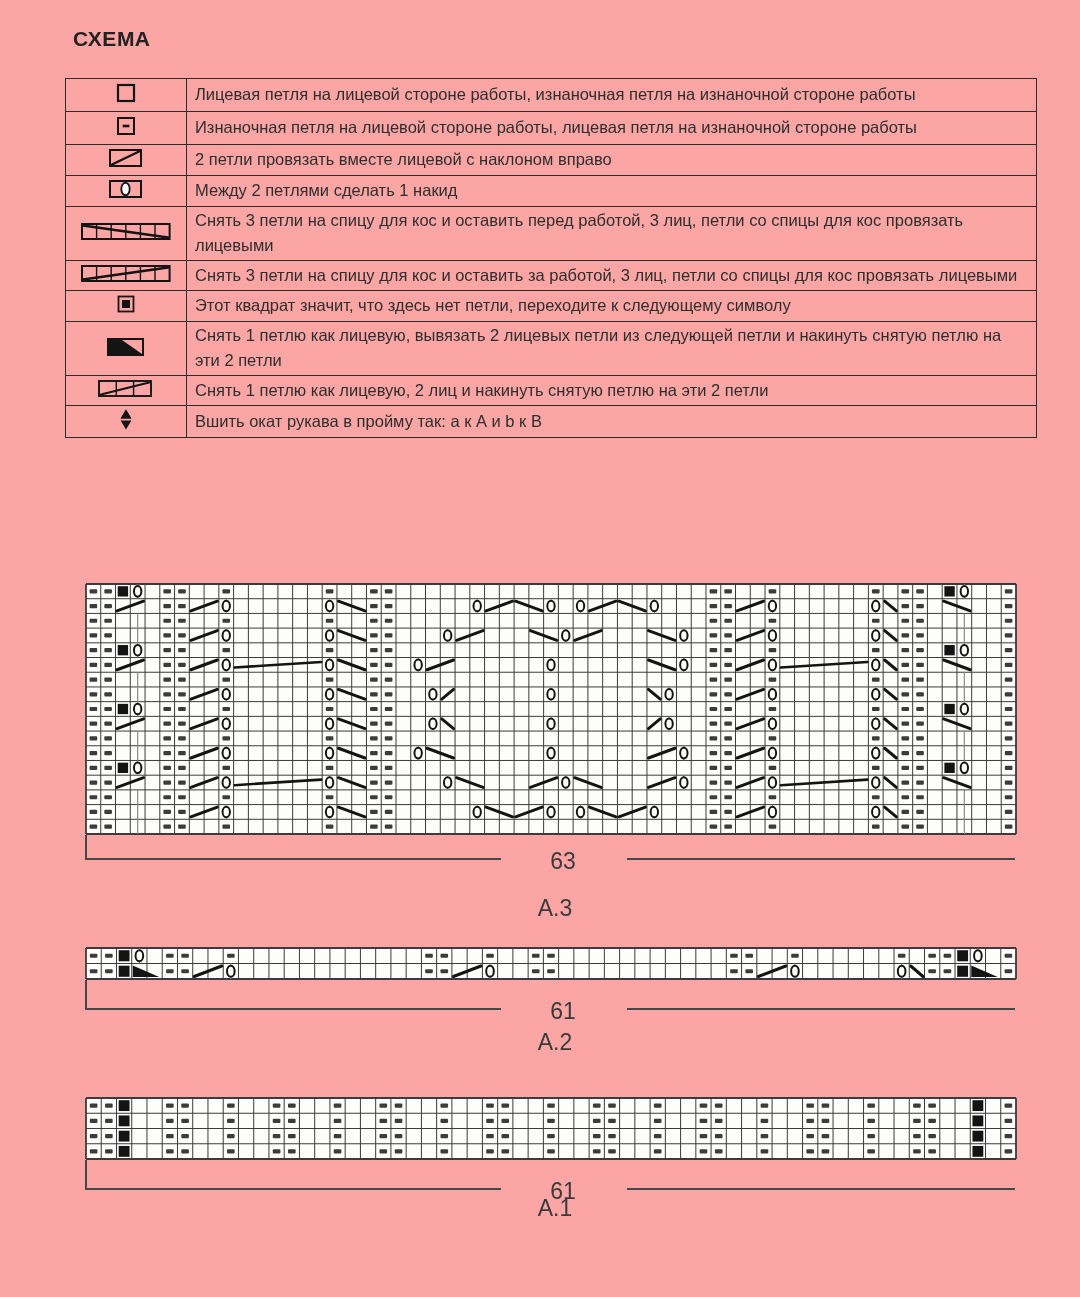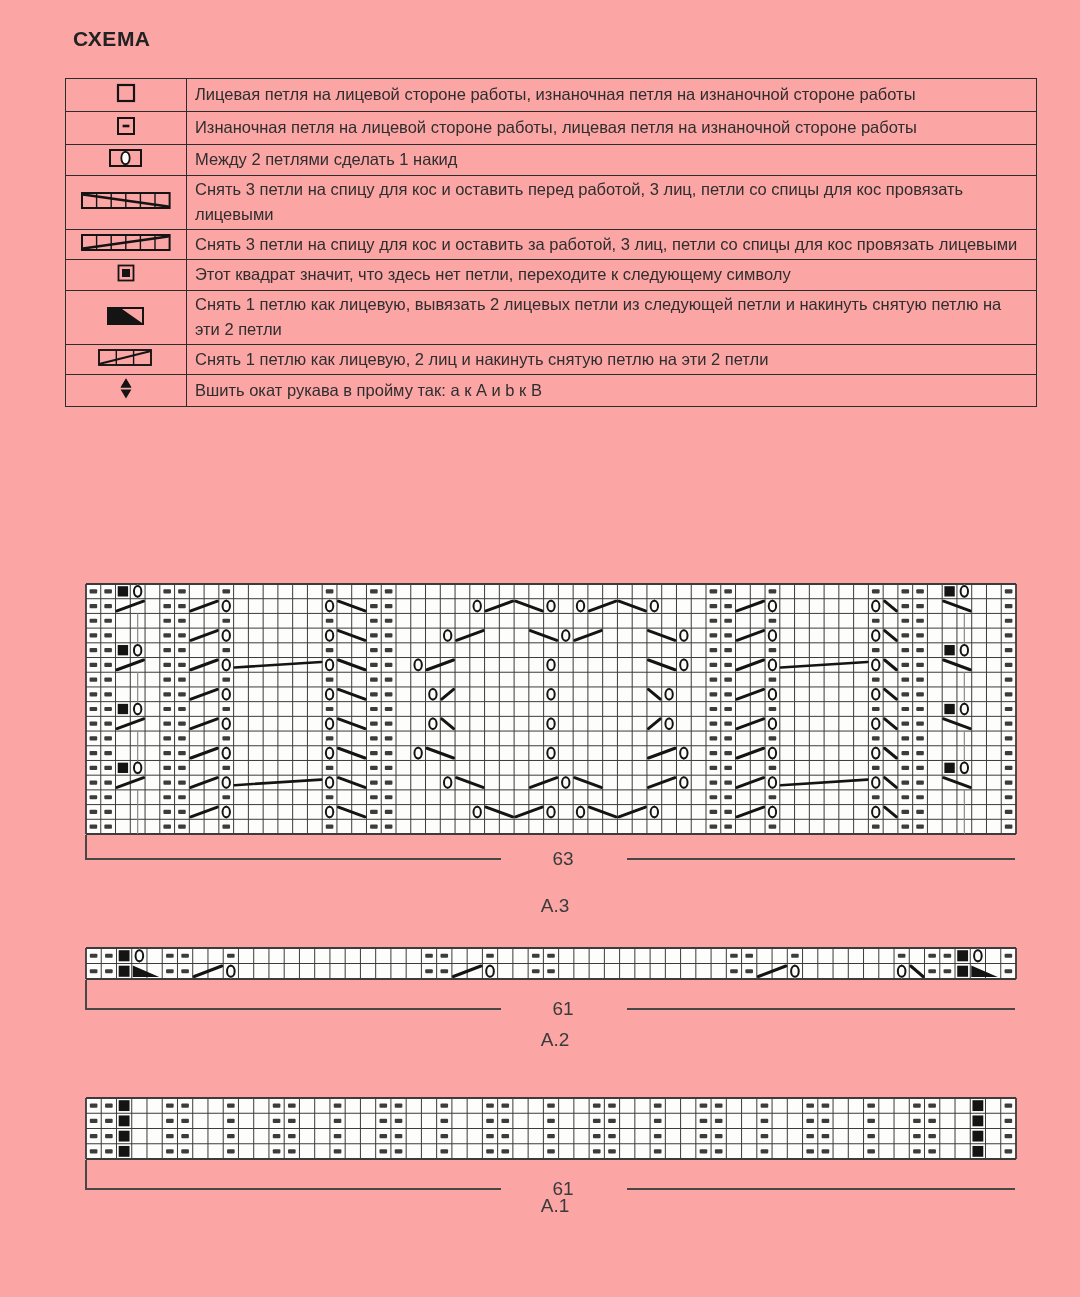--- a/index.html
+++ b/index.html
@@ -7,21 +7,21 @@
         font-family:"Liberation Sans",sans-serif;color:#2d2d2d;overflow:hidden;}
   .title{position:absolute;left:73px;top:27px;font-size:21px;font-weight:bold;color:#222;letter-spacing:.5px;}
   table.legend{position:absolute;left:65px;top:78px;width:972px;border-collapse:collapse;table-layout:fixed;}
   table.legend td{border:1.6px solid #2c2c2c;vertical-align:middle;}
   td.symcell{width:121px;text-align:center;padding:2px 0;}
   td.txtcell{font-size:16.5px;line-height:25px;padding:1px 8px 2px 8px;color:#2e2e2e;}
   .chart-block{position:absolute;}
   .chart-block svg{display:block;}
   .bline{position:absolute;height:2.4px;background:#474747;}
   .btick{position:absolute;width:2.4px;background:#474747;}
-  .cnum,.cname{position:absolute;font-size:19px;color:#3a3a3a;transform:translateX(-50%);white-space:nowrap;}
+  .cnum,.cname{position:absolute;font-size:23px;color:#3a3a3a;transform:translateX(-50%);white-space:nowrap;}
 </style>
 </head>
 <body>
 
 <div class="page">
   <div class="title">СХЕМА</div>
   <table class="legend">
     <colgroup>
         <col style="width:121px">
         <col>
@@ -32,20 +32,27 @@
               <rect x="4" y="4" width="16" height="16" fill="none" stroke="#141414" stroke-width="2.2"></rect>
             </svg></td>
           <td class="txtcell">Лицевая петля на лицевой стороне работы, изнаночная петля на изнаночной стороне работы</td>
         </tr>
         <tr>
           <td class="symcell"><svg width="24" height="24" viewBox="0 0 24 24">
               <rect x="4" y="4" width="16" height="16" fill="none" stroke="#141414" stroke-width="2"></rect>
               <rect x="8.6" y="10.7" width="6.8" height="2.6" fill="#141414"></rect>
             </svg></td>
           <td class="txtcell">Изнаночная петля на лицевой стороне работы, лицевая петля на изнаночной стороне работы</td>
+        </tr>
+        <tr>
+          <td class="symcell"><svg width="36" height="22" viewBox="0 0 36 22">
+              <rect x="2" y="3" width="31" height="16" fill="none" stroke="#141414" stroke-width="2"></rect>
+              <line x1="4" y1="17.5" x2="31" y2="4.5" stroke="#141414" stroke-width="2.4" stroke-linecap="round"></line>
+            </svg></td>
+          <td class="txtcell">2 петли провязать вместе лицевой с наклоном вправо</td>
         </tr>
         <tr>
           <td class="symcell"><svg width="36" height="22" viewBox="0 0 36 22">
               <rect x="2" y="3" width="31" height="16" fill="none" stroke="#141414" stroke-width="2"></rect>
               <line x1="17.5" y1="3" x2="17.5" y2="19" stroke="#141414" stroke-width="1.6"></line>
               <ellipse cx="17.5" cy="11" rx="4.2" ry="6.2" fill="#fbfbf9" stroke="#141414" stroke-width="1.8"></ellipse>
             </svg></td>
           <td class="txtcell">Между 2 петлями сделать 1 накид</td>
         </tr>
         <tr>

